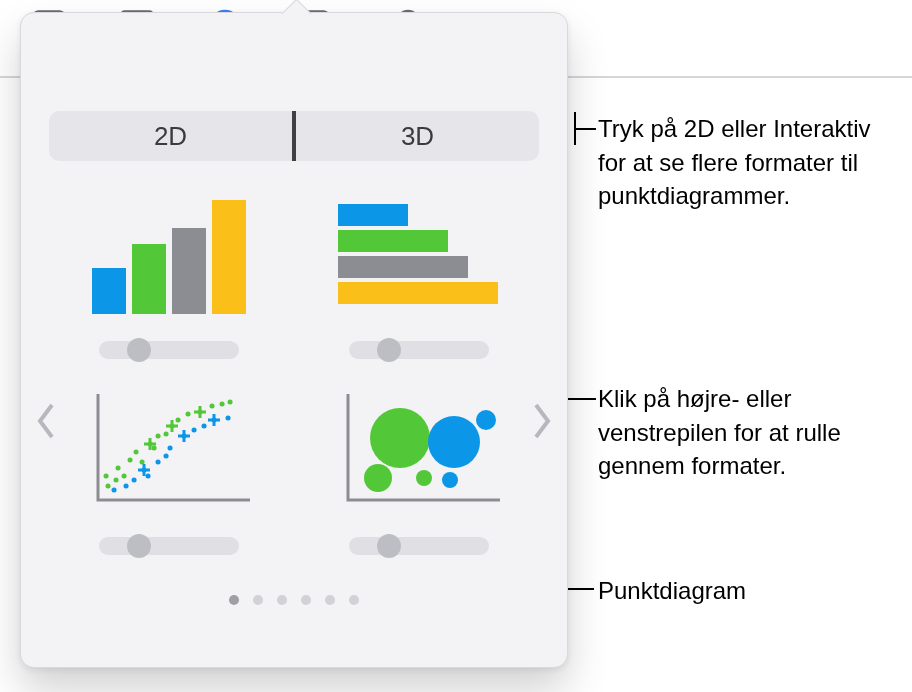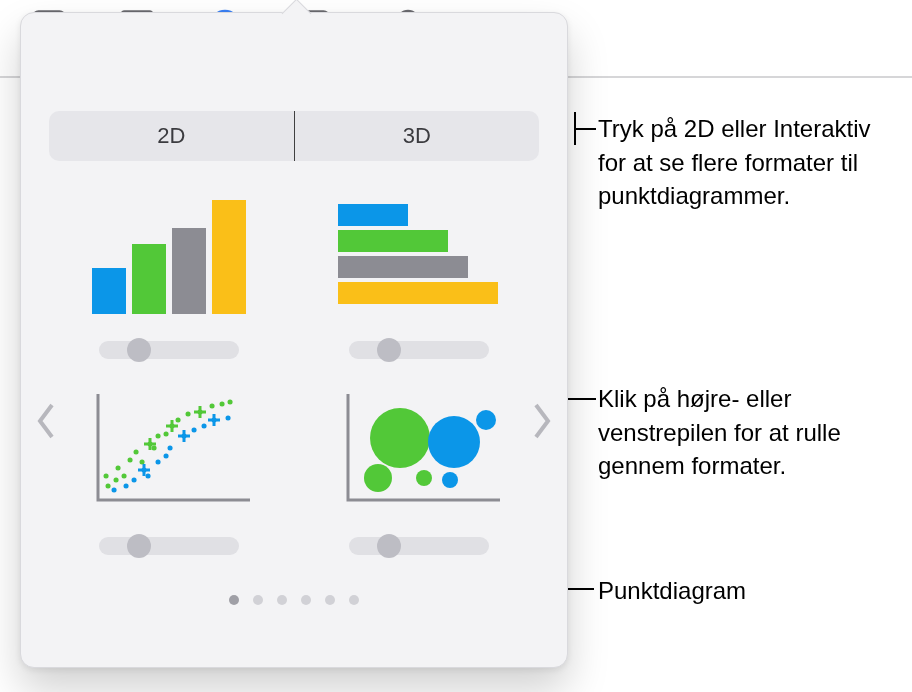--- a/index.html
+++ b/index.html
@@ -9,22 +9,22 @@
     .tbtn { width: 86px; display: flex; flex-direction: column; align-items: center; justify-content: center; gap: 3px; height: 100%; cursor: pointer; color: #5a5a5e; font-size: 20px; }
     .tbtn .ico { height: 34px; display: flex; align-items: center; justify-content: center; color: #6b6b70; }
     .tbtn.active .ico { color: #3b82f6; }
     .tbtn.active .tlabel { color: #3b82f6; }
 
     .panel { position: absolute; top: 12px; left: 20px; width: 548px; height: 656px; background: #f3f3f5; border: 1px solid #d9d9dd; border-radius: 14px; box-shadow: 0 22px 42px rgba(0,0,0,0.18), 0 2px 6px rgba(0,0,0,0.08); overflow: visible; z-index: 10; padding-top: 80px; }
     .panel::after { 
       content: ""; position: absolute; top: -10px; left: 265px; width: 20px; height: 20px; background: #f3f3f5; border-left: 1px solid #d9d9dd; border-top: 1px solid #d9d9dd; transform: rotate(45deg); }
 
     .seg { display: flex; margin: 18px 28px 8px 28px; background: #e6e6ea; border-radius: 10px; overflow: hidden; height: 50px; }
-    .seg button { flex: 1 1 0; border: none; background: transparent; font-size: 22px; color: #3b3b3f; cursor: pointer; font-weight: 500; display: flex; align-items: center; justify-content: center; }
-    .seg button + button { border-left: 1px solid #404040; }
+    .seg button { flex: 1 1 0; border: none; background: transparent; font-size: 26px; color: #3b3b3f; cursor: pointer; font-weight: 500; display: flex; align-items: center; justify-content: center; }
+    .seg button + button { border-left: 4px solid #404040; }
     .seg button.sel { background: #8e8e93; color: #fff; border-radius: 10px; }
 
     .grid-wrap { position: relative; padding: 10px 40px 0 40px; }
     .grid { display: grid; grid-template-columns: 1fr 1fr; gap: 16px 34px; }
     .tile { display: flex; flex-direction: column; align-items: center; gap: 12px; }
     .thumb { width: 200px; height: 150px; border-radius: 6px; display: flex; align-items: center; justify-content: center; }
     .thumb svg { width: 170px; height: 120px; }
     .scrubber { width: 140px; height: 18px; background: #e0e0e4; border-radius: 9px; position: relative; }
     .scrubber::after { content: ""; position: absolute; left: 28px; top: -3px; width: 24px; height: 24px; border-radius: 50%; background: #bdbdc4; }
 

